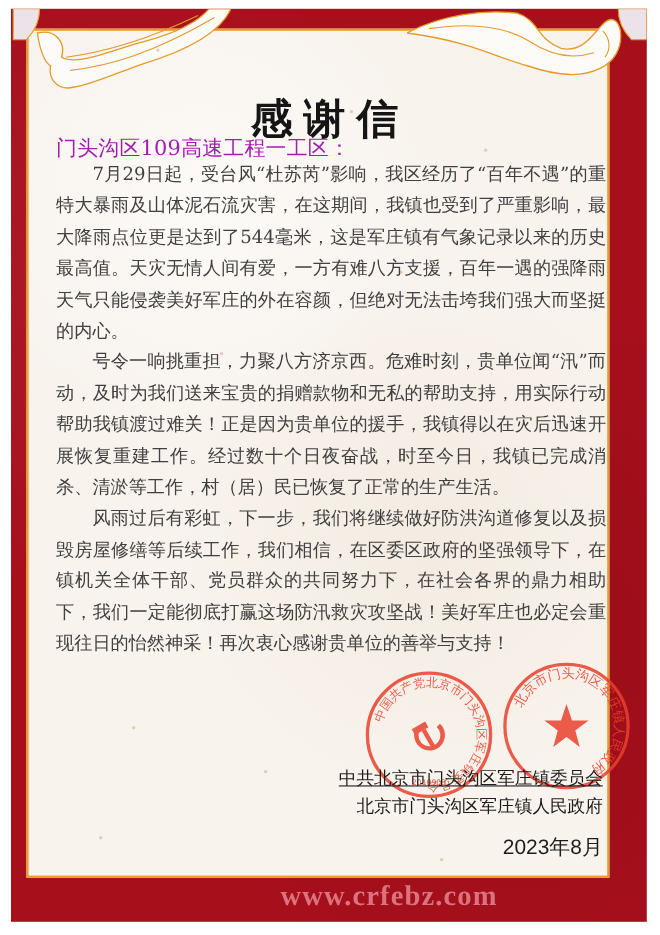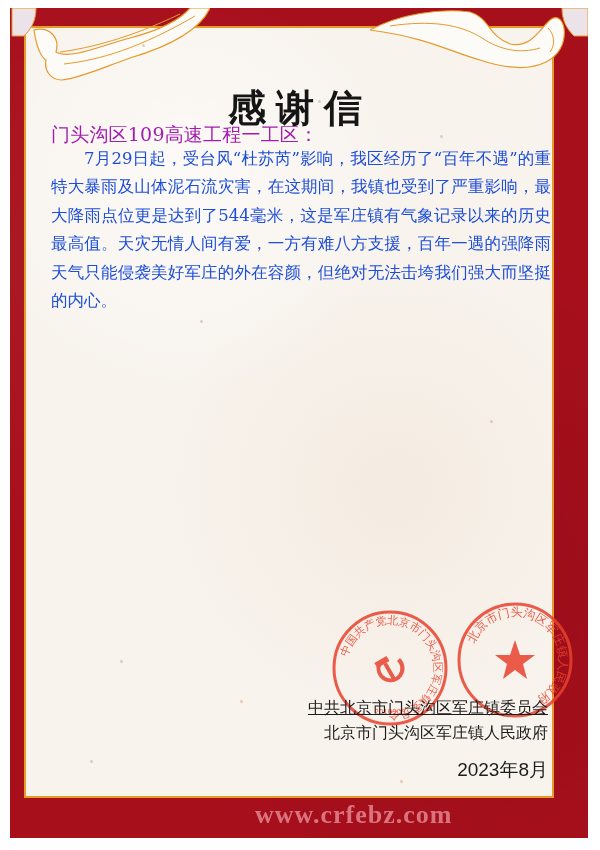--- a/index.html
+++ b/index.html
@@ -61,21 +61,21 @@
       color: #a21caf;
       letter-spacing: 0.2px;
     }
     .body-text {
       position: absolute;
       left: 51px;
       top: 145px;
       width: 500px;
       font-size: 16.5px;
       line-height: 28.4px;
-      color: #1d4ed8;
+      color: #404040;
       text-align: justify;
       text-justify: inter-character;
     }
     .body-text p {
       margin: 0;
       text-indent: 2em;
     }
     .signature {
       position: absolute;
       right: 52px;
@@ -140,20 +140,22 @@
 <div class="speck" style="left:240px;top:700px;"></div>
 <div class="speck" style="left:90px;top:760px;"></div>
 <div class="speck" style="left:400px;top:780px;"></div>
 
 <h1 class="title">感谢信</h1>
 
 <div class="salutation">门头沟区109高速工程一工区：</div>
 
 <div class="body-text">
   <p>7月29日起，受台风“杜苏芮”影响，我区经历了“百年不遇”的重特大暴雨及山体泥石流灾害，在这期间，我镇也受到了严重影响，最大降雨点位更是达到了544毫米，这是军庄镇有气象记录以来的历史最高值。天灾无情人间有爱，一方有难八方支援，百年一遇的强降雨天气只能侵袭美好军庄的外在容颜，但绝对无法击垮我们强大而坚挺的内心。</p>
+  <p>号令一响挑重担，力聚八方济京西。危难时刻，贵单位闻“汛”而动，及时为我们送来宝贵的捐赠款物和无私的帮助支持，用实际行动帮助我镇渡过难关！正是因为贵单位的援手，我镇得以在灾后迅速开展恢复重建工作。经过数十个日夜奋战，时至今日，我镇已完成消杀、清淤等工作，村（居）民已恢复了正常的生产生活。</p>
+  <p>风雨过后有彩虹，下一步，我们将继续做好防洪沟道修复以及损毁房屋修缮等后续工作，我们相信，在区委区政府的坚强领导下，在镇机关全体干部、党员群众的共同努力下，在社会各界的鼎力相助下，我们一定能彻底打赢这场防汛救灾攻坚战！美好军庄也必定会重现往日的怡然神采！再次衷心感谢贵单位的善举与支持！</p>
 </div>
 
 <svg class="seal" style="left:330px;top:608px;opacity:0.85;" width="120" height="120" viewBox="0 0 120 120">
   <defs>
     <path id="seal1-arc" d="M60,60 m-44,0 a44,44 0 1,1 88,0 a44,44 0 1,1 -88,0"></path>
   </defs>
   <circle cx="60" cy="60" r="56" fill="none" stroke="#e8412e" stroke-width="3"></circle>
   <text font-size="11" fill="#e8412e" font-family="DejaVu Sans, sans-serif">
     <textPath href="#seal1-arc" startOffset="4%">中国共产党北京市门头沟区军庄镇委员会</textPath>
   </text>

